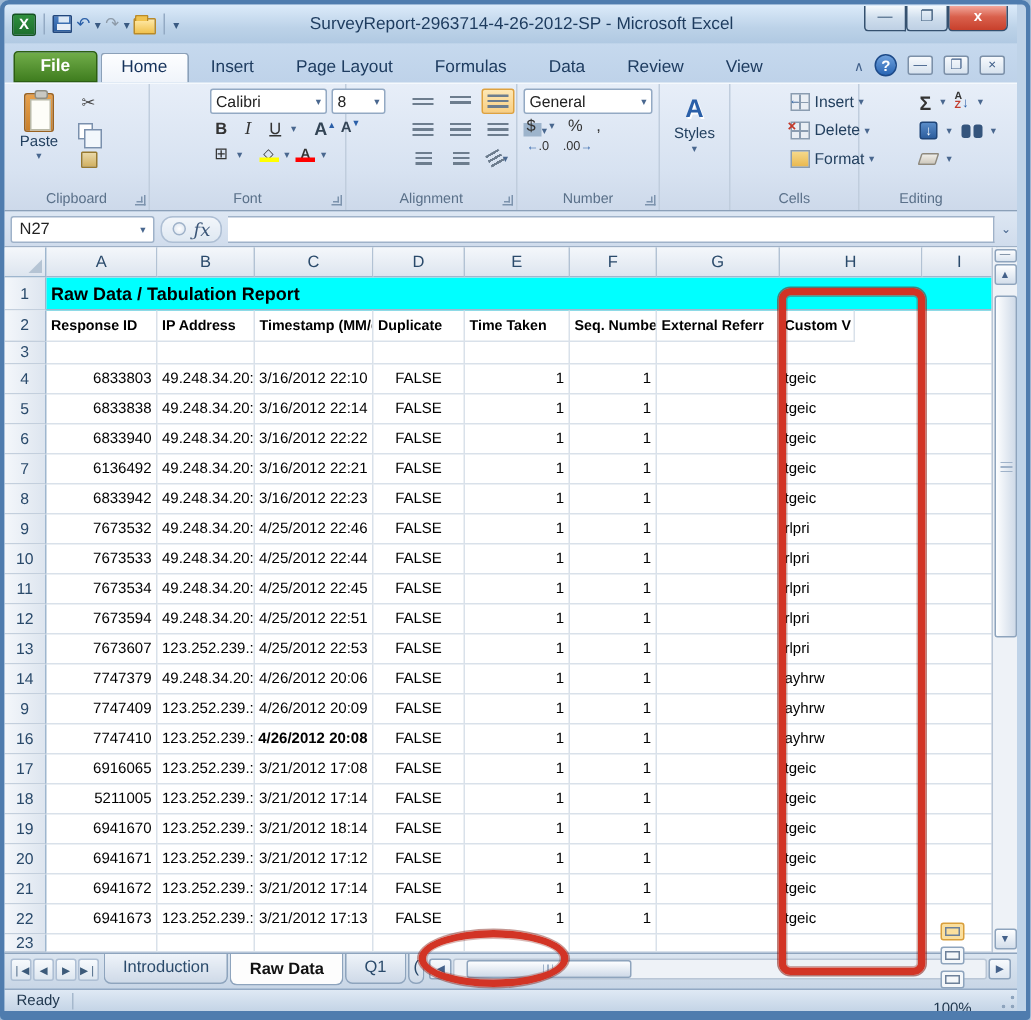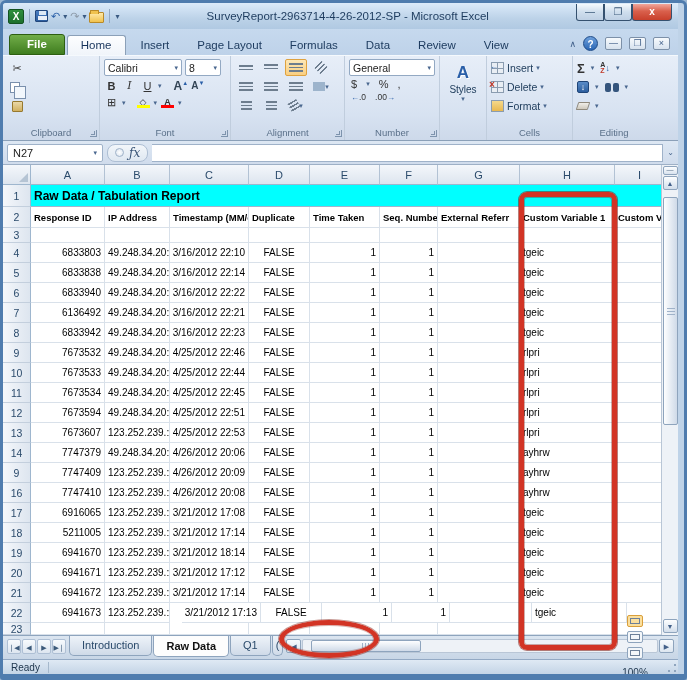--- a/index.html
+++ b/index.html
@@ -48,21 +48,21 @@
   .launcher:before{content:"";position:absolute;right:1px;bottom:1px;width:3px;height:3px;border-right:1px solid #7d93ad;border-bottom:1px solid #7d93ad;}
   .bigbtn{display:flex;flex-direction:column;align-items:center;justify-content:flex-start;width:38px;padding-top:2px;border:1px solid transparent;border-radius:3px;font-size:10px;color:#23405f;}
   .clipicon{width:20px;height:26px;background:linear-gradient(#e8a14c,#c97f2a);border:1px solid #9a6220;border-radius:2px;position:relative;margin-bottom:1px;}
   .clipicon:before{content:"";position:absolute;left:3px;top:3px;width:12px;height:19px;background:#fdfdf8;border:1px solid #b9b9a8;}
   .clipicon:after{content:"";position:absolute;left:6px;top:-3px;width:7px;height:4px;background:#c8c8c2;border:1px solid #8e8e84;border-radius:2px;}
   .smallcol{display:flex;flex-direction:column;gap:2px;padding-top:1px;}
   .sbtn{width:20px;height:17px;display:flex;align-items:center;justify-content:center;font-size:11px;color:#444;border-radius:2px;}
   .copyicon{width:10px;height:11px;background:#fff;border:1px solid #7a90ad;position:relative;}
   .copyicon:before{content:"";position:absolute;left:3px;top:3px;width:10px;height:11px;background:#f2f7fc;border:1px solid #7a90ad;}
   .painticon{width:11px;height:11px;background:linear-gradient(#e9d8a8,#d1b060);border:1px solid #97792f;border-radius:1px;}
-  .fontcol{display:flex;flex-direction:column;gap:2px;width:120px;}
+  .fontcol{display:flex;flex-direction:column;gap:2px;width:120px;margin-left:36px;}
   .selbox{height:17px;background:#fff;border:1px solid #93a9c3;border-radius:2px;display:flex;align-items:center;font-size:10.5px;color:#222;padding:0 3px;}
   .selbox .dropa{margin-left:auto;font-size:7px;color:#49678f;}
   .fontrow{display:flex;gap:3px;align-items:center;}
   .fbtn{min-width:15px;height:15px;display:flex;align-items:center;justify-content:center;font-size:11px;color:#333;}
   .dropa{font-size:7px;color:#49678f;}
   .ubar{text-decoration:underline;}
   .growA{font-size:12px;font-weight:bold;color:#345;position:relative;}
   .capmark{font-size:6px;color:#2a5fa8;vertical-align:super;}
   .colorbar{display:inline-block;width:13px;height:3px;margin-top:-2px;}
   .stack{display:flex;flex-direction:column;align-items:center;line-height:9px;}
@@ -205,20 +205,25 @@
       <div class="mini-wbtn">—</div>
       <div class="mini-wbtn">❐</div>
       <div class="mini-wbtn">×</div>
     </div>
   </div>
 
   <div class="ribbon">
 
     <div class="rgroup" style="width:97px">
       <div class="rbody">
+        <div class="bigbtn">
+          <div class="clipicon"></div>
+          <span>Paste</span>
+          <span class="dropa">▾</span>
+        </div>
         <div class="smallcol">
           <div class="sbtn">✂</div>
           <div class="sbtn">
               <div class="copyicon"></div>
               <span class="dropa">▾</span>
             </div>
           <div class="sbtn">
               <div class="painticon"></div>
             </div>
         </div>
@@ -438,21 +443,20 @@
         </div>
         <div class="grow" style="height: 21px;">
           <div class="rnum">2</div>
           <div class="gcell hcell" style="width: 74px;">Response ID</div>
           <div class="gcell hcell" style="width: 65px;">IP Address</div>
           <div class="gcell hcell" style="width: 79px;">Timestamp (MM/dd</div>
           <div class="gcell hcell" style="width: 61px; text-align: right;">Duplicate</div>
           <div class="gcell hcell" style="width: 70px;">Time Taken</div>
           <div class="gcell hcell" style="width: 58px;">Seq. Number</div>
           <div class="gcell hcell" style="width: 82px;">External Referr</div>
-          <div class="gcell hcell" style="width: 95px;">Custom Variable 1</div>
           <div class="gcell hcell" style="width: 50px;">Custom V</div>
         </div>
         <div class="grow" style="height: 15px;">
           <div class="rnum">3</div>
           <div class="gcell" style="width: 74px; justify-content: flex-end;"></div>
           <div class="gcell" style="width: 65px; justify-content: flex-start;"></div>
           <div class="gcell" style="width: 79px; justify-content: flex-end;"></div>
           <div class="gcell" style="width: 61px; justify-content: center;"></div>
           <div class="gcell" style="width: 70px; justify-content: flex-end;"></div>
           <div class="gcell" style="width: 58px; justify-content: flex-end;"></div>
@@ -601,21 +605,21 @@
           <div class="gcell" style="width: 70px; justify-content: flex-end;">1</div>
           <div class="gcell" style="width: 58px; justify-content: flex-end;">1</div>
           <div class="gcell" style="width: 82px; justify-content: flex-start;"></div>
           <div class="gcell" style="width: 95px; justify-content: flex-start;">ayhrw</div>
           <div class="gcell" style="width: 50px; justify-content: flex-start;"></div>
         </div>
         <div class="grow" style="height: 20px;">
           <div class="rnum">16</div>
           <div class="gcell" style="width: 74px; justify-content: flex-end;">7747410</div>
           <div class="gcell" style="width: 65px; justify-content: flex-start;">123.252.239.:</div>
-          <div class="gcell" style="width: 79px; justify-content: flex-end;">4/26/2012 20:08</div>
+          <div class="gcell" style="width: 79px; justify-content: flex-end; font-weight: bold;">4/26/2012 20:08</div>
           <div class="gcell" style="width: 61px; justify-content: center;">FALSE</div>
           <div class="gcell" style="width: 70px; justify-content: flex-end;">1</div>
           <div class="gcell" style="width: 58px; justify-content: flex-end;">1</div>
           <div class="gcell" style="width: 82px; justify-content: flex-start;"></div>
           <div class="gcell" style="width: 95px; justify-content: flex-start;">ayhrw</div>
           <div class="gcell" style="width: 50px; justify-content: flex-start;"></div>
         </div>
         <div class="grow" style="height: 20px;">
           <div class="rnum">17</div>
           <div class="gcell" style="width: 74px; justify-content: flex-end;">6916065</div>
@@ -673,21 +677,21 @@
           <div class="gcell" style="width: 70px; justify-content: flex-end;">1</div>
           <div class="gcell" style="width: 58px; justify-content: flex-end;">1</div>
           <div class="gcell" style="width: 82px; justify-content: flex-start;"></div>
           <div class="gcell" style="width: 95px; justify-content: flex-start;">tgeic</div>
           <div class="gcell" style="width: 50px; justify-content: flex-start;"></div>
         </div>
         <div class="grow" style="height: 20px;">
           <div class="rnum">22</div>
           <div class="gcell" style="width: 74px; justify-content: flex-end;">6941673</div>
           <div class="gcell" style="width: 65px; justify-content: flex-start;">123.252.239.:</div>
-          <div class="gcell" style="width: 79px; justify-content: flex-end; margin-left: 12px;">3/21/2012 17:13</div>
+          <div class="gcell" style="width: 79px; justify-content: flex-end;">3/21/2012 17:13</div>
           <div class="gcell" style="width: 61px; justify-content: center;">FALSE</div>
           <div class="gcell" style="width: 70px; justify-content: flex-end;">1</div>
           <div class="gcell" style="width: 58px; justify-content: flex-end;">1</div>
           <div class="gcell" style="width: 82px; justify-content: flex-start;"></div>
           <div class="gcell" style="width: 95px; justify-content: flex-start;">tgeic</div>
           <div class="gcell" style="width: 50px; justify-content: flex-start;"></div>
         </div>
         <div class="grow" style="height: 12px;">
           <div class="rnum">23</div>
           <div class="gcell" style="width: 74px; justify-content: flex-end;"></div>

